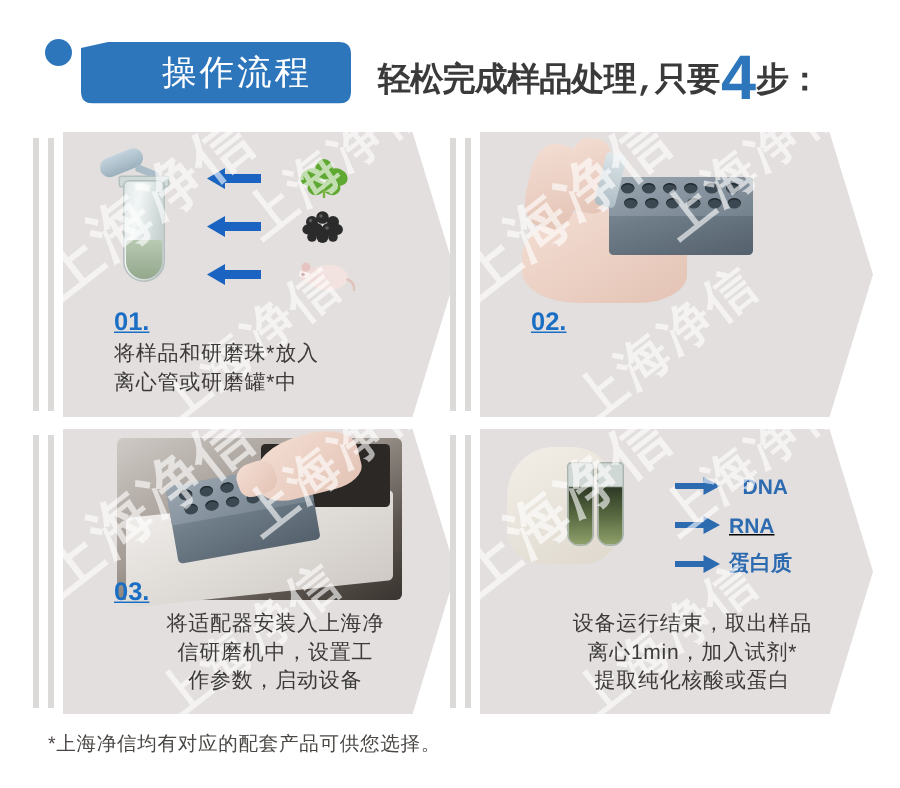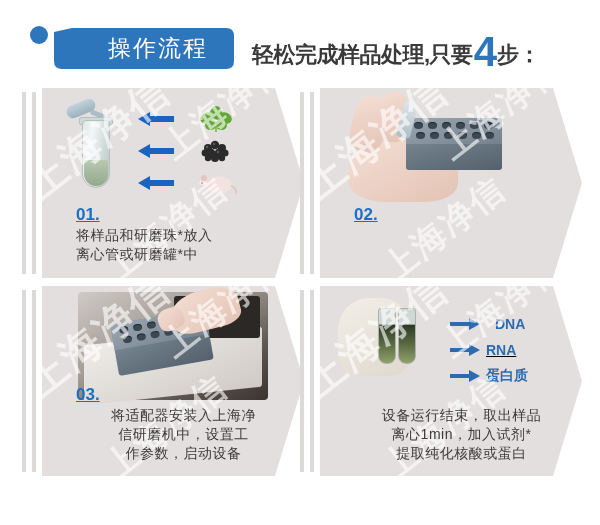--- a/index.html
+++ b/index.html
@@ -27,20 +27,21 @@
     color:#ffffff;font-size:23px;line-height:33px;letter-spacing:2px;
     text-align:center;white-space:nowrap;
   }
   .hdr-headline{
     position:absolute;left:252px;top:30px;height:40px;
     display:flex;align-items:flex-end;white-space:nowrap;
   }
   .hdr-h-txt{
     font-size:22px;font-weight:bold;color:#3A3A3A;line-height:30px;
     letter-spacing:-0.5px;
+    font-family:Liberation Mono, monospace;
   }
   .hdr-h-num{
     font-size:42px;font-weight:bold;color:#2E76BC;line-height:36px;
     margin:0 1px 0 1px;letter-spacing:-1px;
   }
 
   
   .grid{position:absolute;left:0;top:88px;width:600px;height:390px;}
   .cell{position:absolute;width:285px;height:190px;}
   .cell.c1{left:22px;top:0px;}
@@ -389,14 +390,15 @@
         </div>
 
         <div class="p-body b3">设备运行结束，取出样品
 离心1min，加入试剂*
 提取纯化核酸或蛋白</div>
       </div>
     </div>
 
   </div>
 
+  <div class="footnote">*上海净信均有对应的配套产品可供您选择。</div>
 
 </div>
 
 </body></html>

